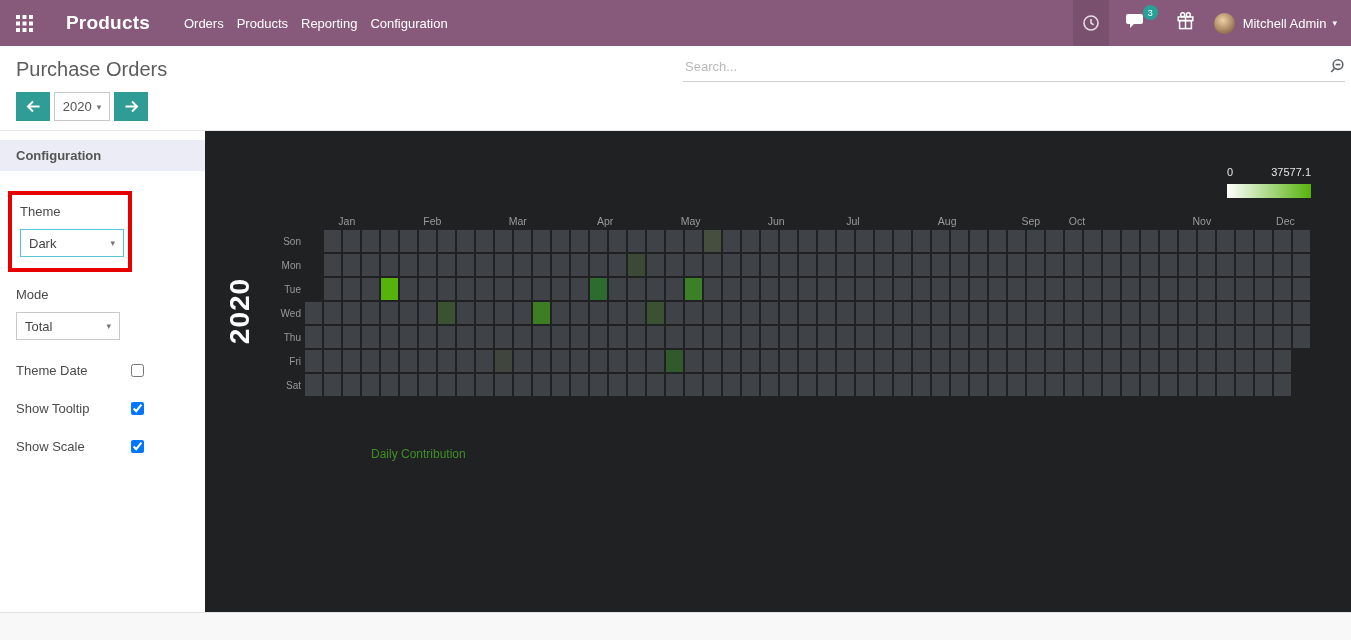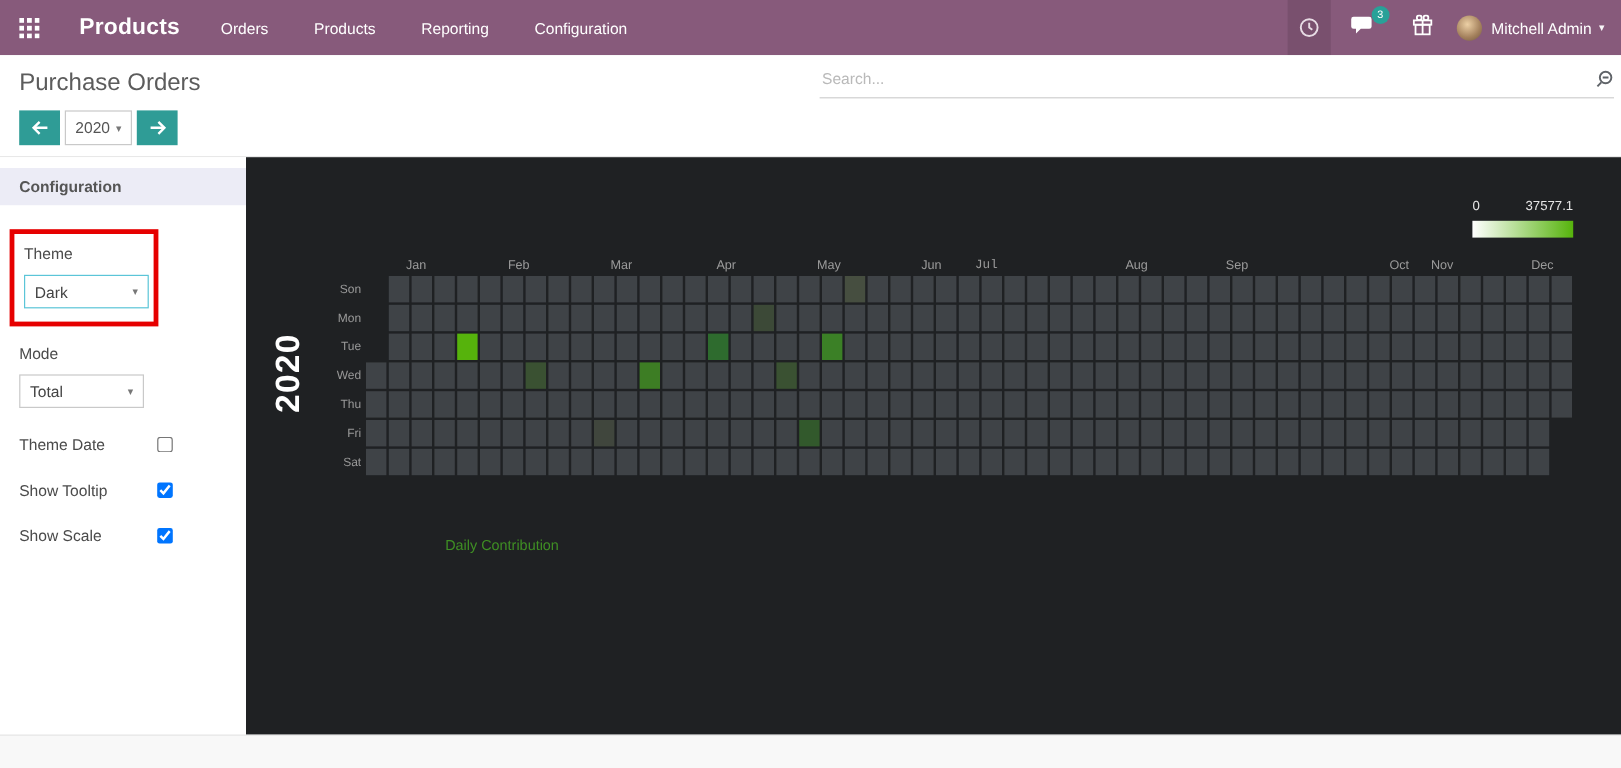--- a/index.html
+++ b/index.html
@@ -6,21 +6,21 @@
   html,body { margin:0; padding:0; }
   body {
     width:1351px; height:640px; overflow:hidden;
     font-family:"Liberation Sans", sans-serif;
     background:#f8f8f8;
   }
   
   .topbar { height:46px; background:#875a7b; display:flex; align-items:center; color:#fff; }
   .apps-btn { width:48px; height:46px; display:flex; align-items:center; justify-content:center; cursor:pointer; }
   .brand { font-size:19px; font-weight:bold; margin:0 34px 0 18px; letter-spacing:.2px; }
-  .menu { display:flex; gap:38px; font-size:13px; }
+  .menu { display:flex; gap:13px; font-size:13px; }
   .menu span { cursor:pointer; }
   .tb-spacer { flex:1; }
   .systray { display:flex; align-items:center; height:46px; }
   .tray-clock { width:36px; height:46px; background:rgba(0,0,0,.10); display:flex; align-items:center; justify-content:center; cursor:pointer; }
   .msg-wrap { position:relative; margin:0 16px 0 16px; cursor:pointer; }
   .badge { position:absolute; top:-7px; right:-11px; background:#28a198; color:#fff; border-radius:50%;
            width:15px; height:15px; font-size:9px; display:flex; align-items:center; justify-content:center; }
   .gift-wrap { margin:0 20px 0 14px; cursor:pointer; }
   .avatar { width:21px; height:21px; border-radius:50%;
             background:radial-gradient(circle at 42% 35%, #ecd0a5, #a3805c 60%, #6e573f); margin-right:8px; }
@@ -299,24 +299,24 @@
     </div>
 
     <div class="year-label">2020</div>
     <div id="month-labels">
         <span class="hm-month" style="left: 141.8px;">Jan</span>
         <span class="hm-month" style="left: 227.3px;">Feb</span>
         <span class="hm-month" style="left: 312.8px;">Mar</span>
         <span class="hm-month" style="left: 400.2px;">Apr</span>
         <span class="hm-month" style="left: 485.7px;">May</span>
         <span class="hm-month" style="left: 571.2px;">Jun</span>
-        <span class="hm-month" style="left: 617px; font-family: Liberation Mono, monospace;">Jul</span>
+        <span class="hm-month" style="left: 648px;">Jul</span>
         <span class="hm-month" style="left: 742.2px;">Aug</span>
         <span class="hm-month" style="left: 825.8px;">Sep</span>
-        <span class="hm-month" style="left: 961px;">Oct</span>
+        <span class="hm-month" style="left: 872px;">Oct</span>
         <span class="hm-month" style="left: 996.8px;">Nov</span>
         <span class="hm-month" style="left: 1080.4px;">Dec</span>
       </div>
     <div class="hm-days" id="day-labels">
         <div>Son</div>
         <div>Mon</div>
         <div>Tue</div>
         <div>Wed</div>
         <div>Thu</div>
         <div>Fri</div>

